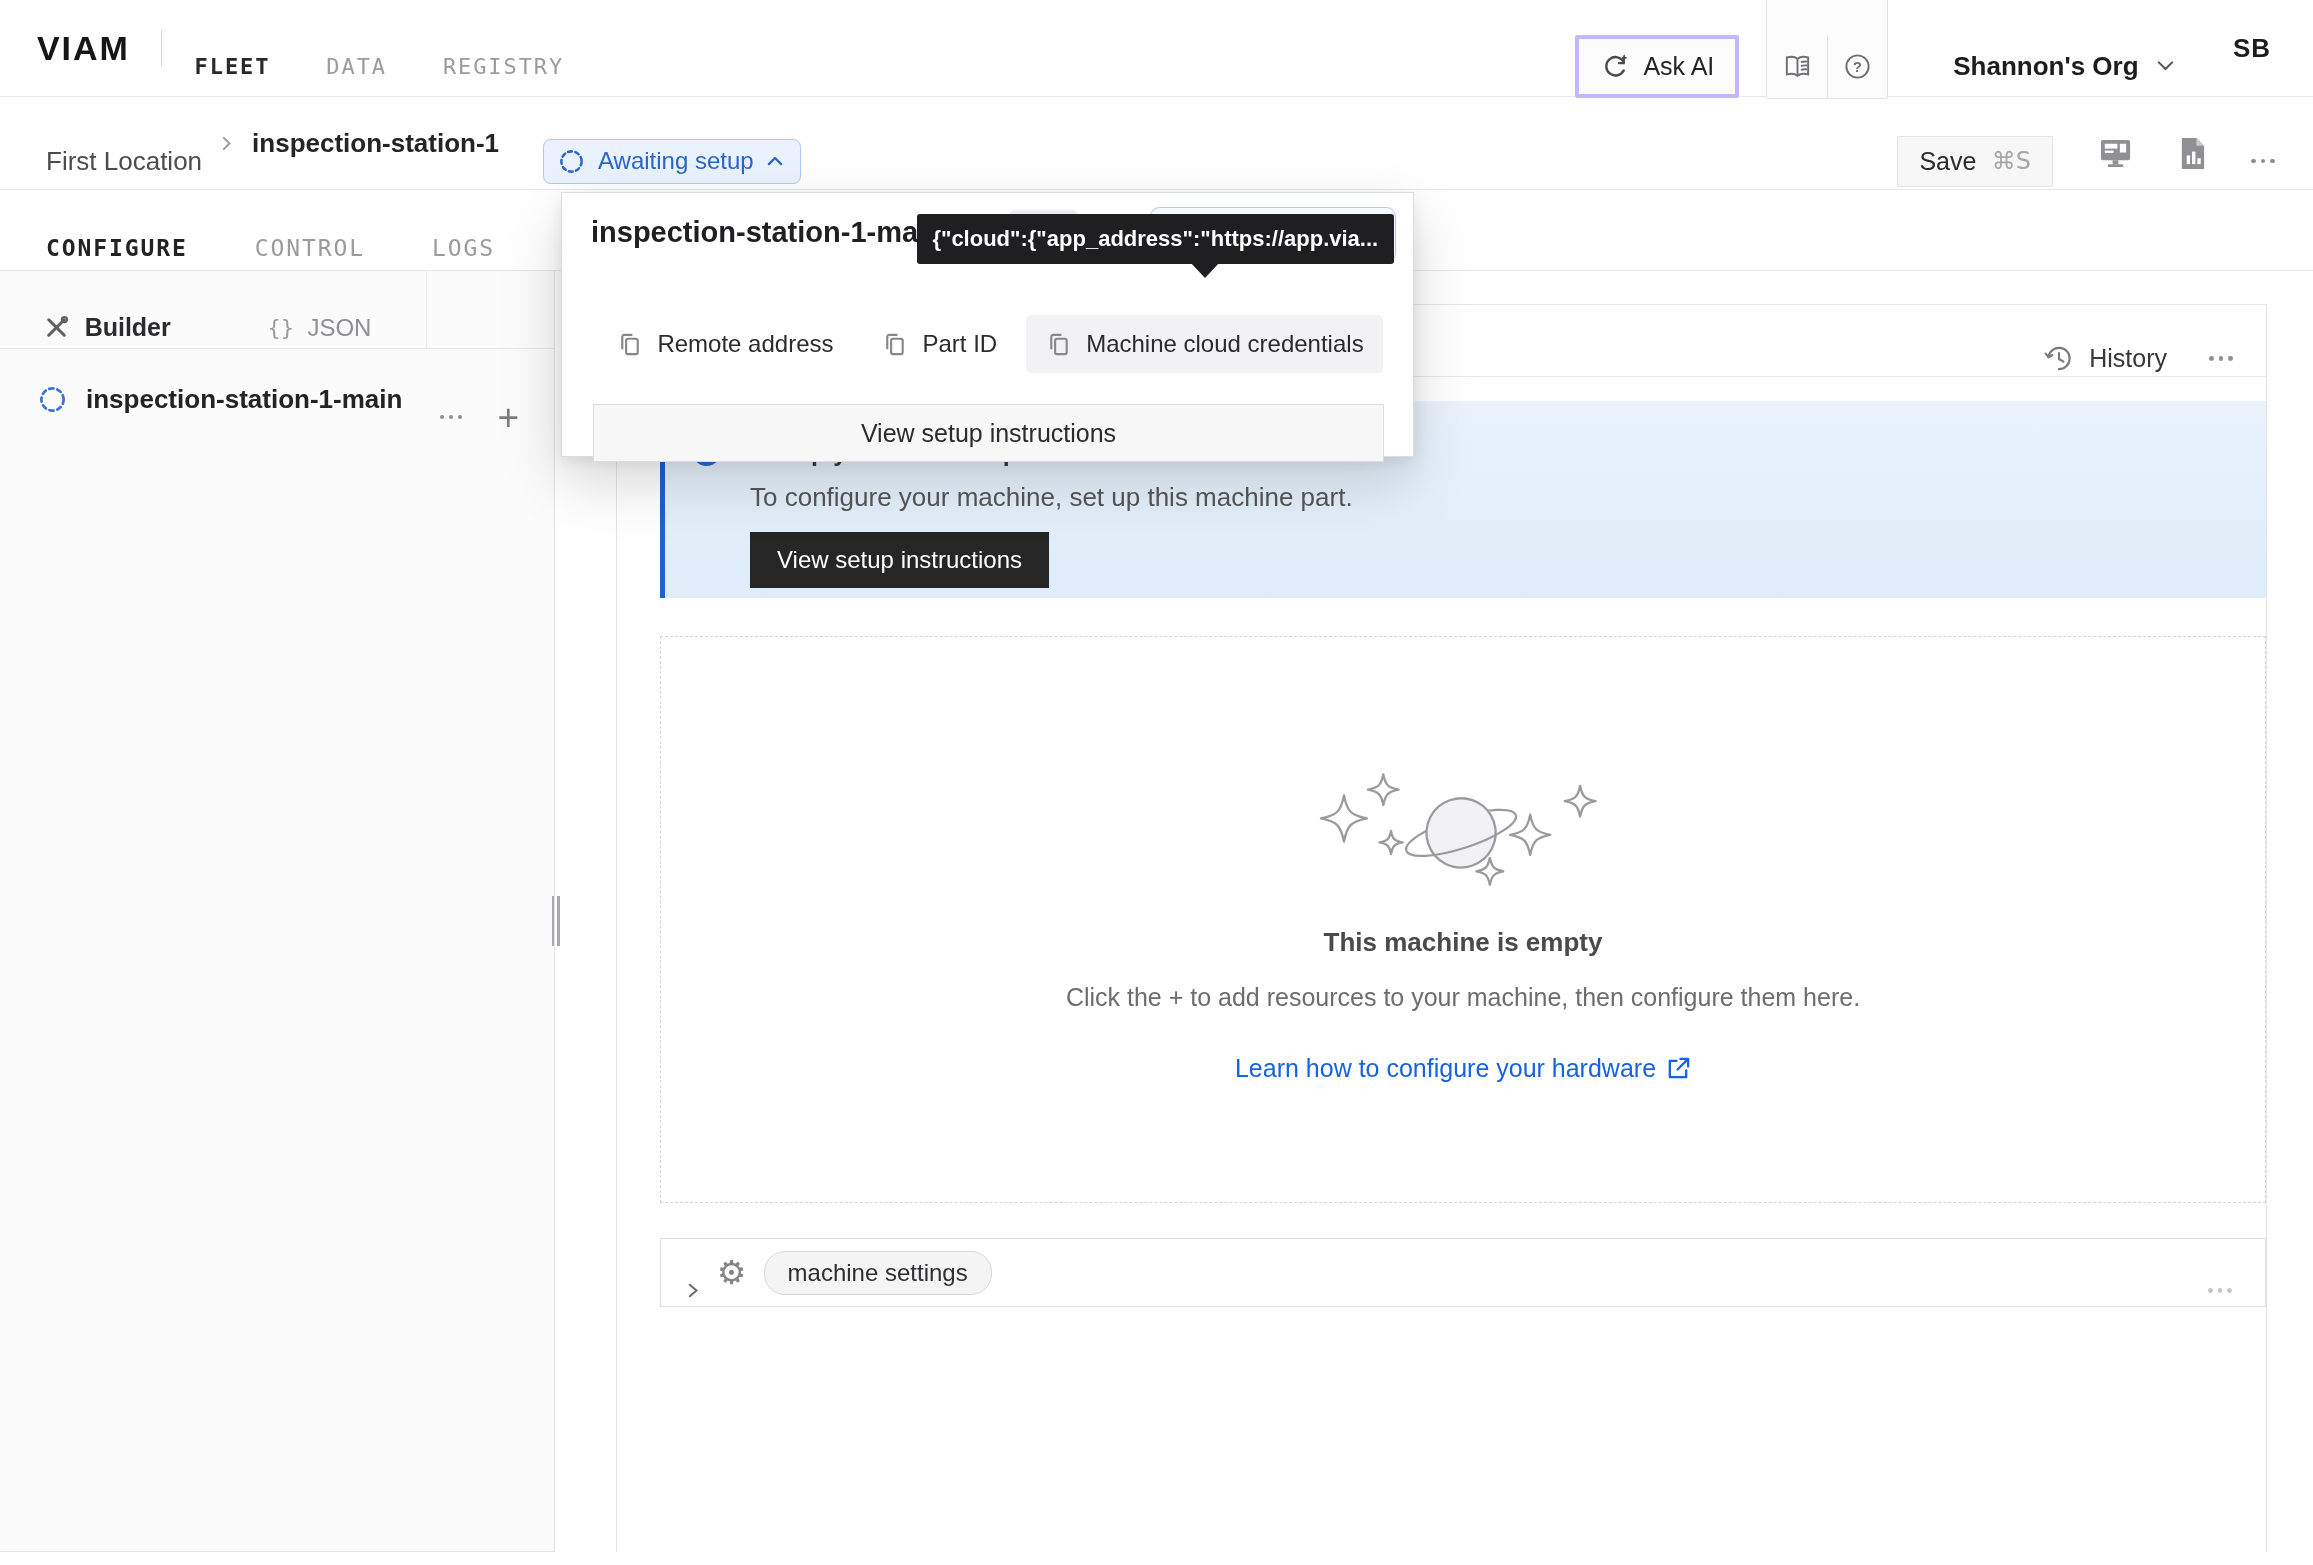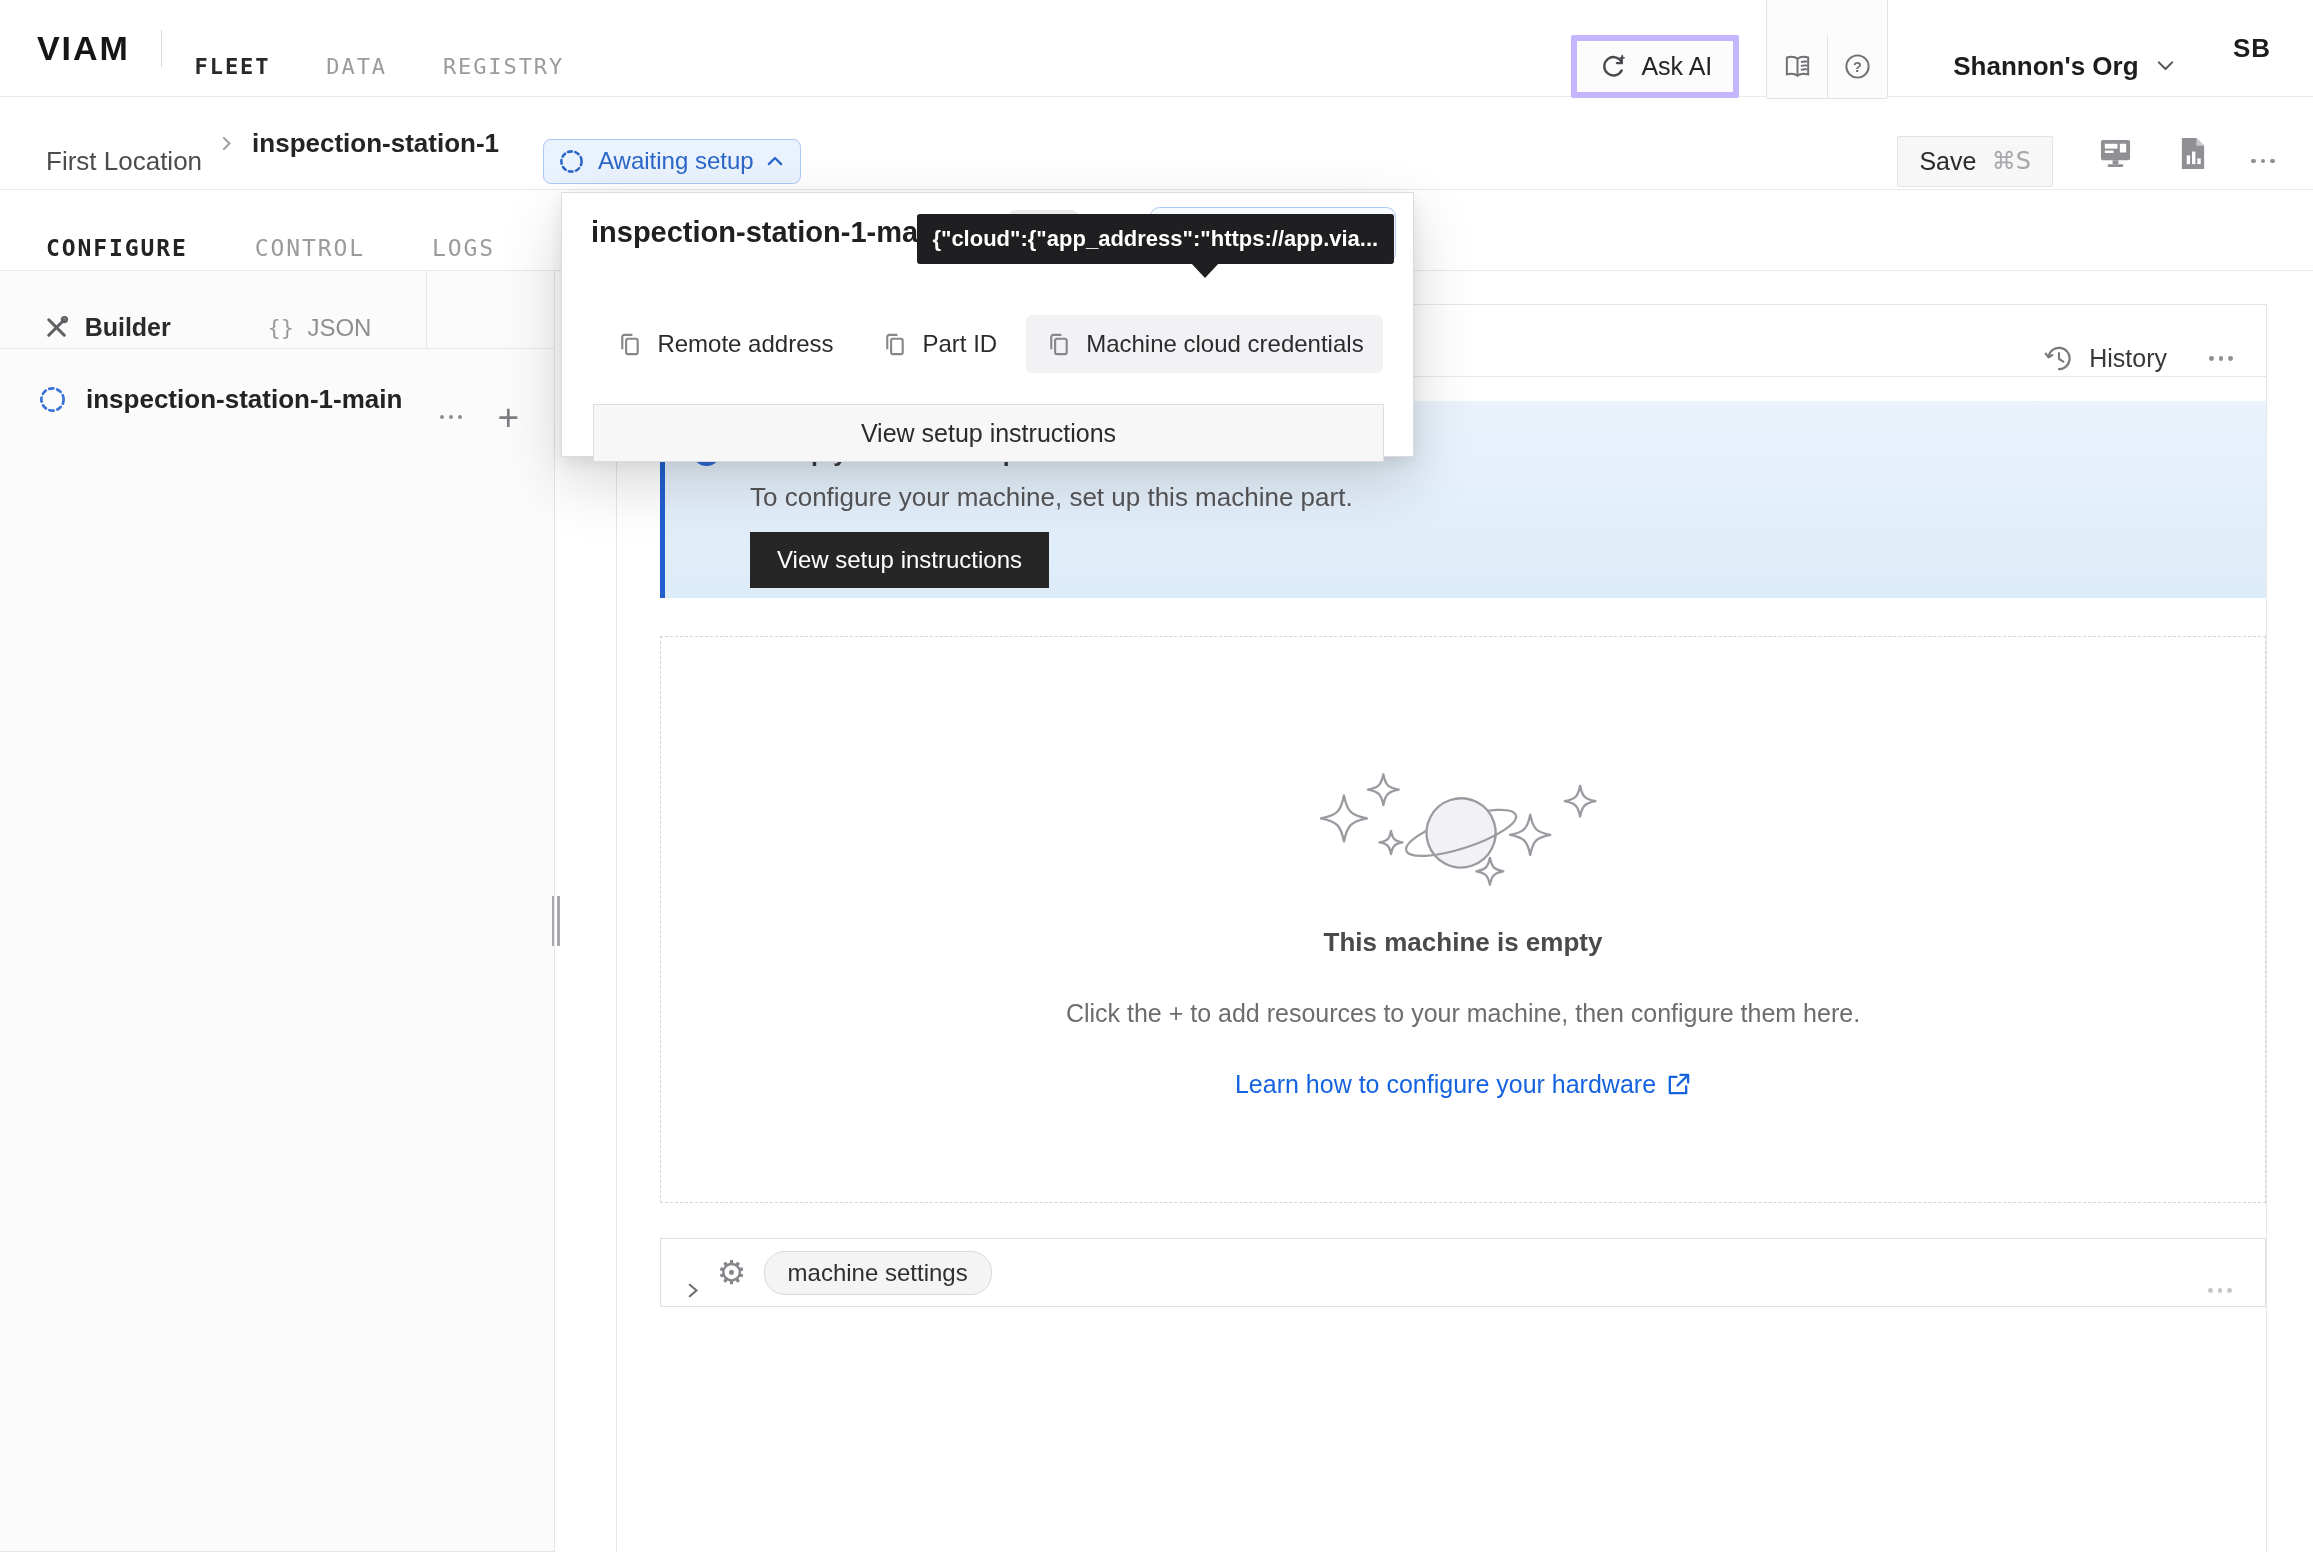--- a/index.html
+++ b/index.html
@@ -9,21 +9,21 @@
   button{font-family:"Liberation Sans",sans-serif;cursor:pointer;margin-top:36px;}
 
   
   .header{height:97px;border-bottom:1px solid #e8e8ea;display:flex;align-items:center;padding:0 42px 0 37px;box-sizing:border-box;}
   .logo{font-size:34px;font-weight:700;letter-spacing:1.9px;color:#161616;}
   .header-divider{width:1px;height:37px;background:#d9d9db;margin:0 33px 0 31px;}
   .nav{display:flex;gap:56px;font-family:"DejaVu Sans Mono",monospace;font-size:22px;letter-spacing:1.9px;color:#9b9b9e;}
   .nav-item{background:none;border:none;color:#9b9b9e;font-family:inherit;font-size:inherit;letter-spacing:inherit;padding:0;}
   .nav-item.active{color:#29292c;font-weight:700;}
   .header-right{margin-left:auto;display:flex;align-items:center;}
-  .askai{display:flex;align-items:center;gap:12.5px;border:6px solid #c4b5fd;background:#fcfcfd;height:63px;padding:0 21px;font-size:25px;color:#242426;border-radius:1.9px;}
+  .askai{display:flex;align-items:center;gap:12.5px;border:4px solid #c4b5fd;background:#fcfcfd;height:63px;padding:0 21px;font-size:25px;color:#242426;border-radius:1.9px;}
   .icon-group{display:flex;border:1px solid #e3e3e5;border-radius:1.9px;margin-left:27px;background:#fcfcfd;}
   .icon-cell{width:60px;height:63px;display:flex;align-items:center;justify-content:center;background:none;border:none;padding:0;}
   .icon-cell + .icon-cell{border-left:1px solid #e3e3e5;}
   .org{display:flex;align-items:center;gap:17.3px;margin-left:65px;font-size:26px;font-weight:700;color:#1d1d1f;background:none;border:none;padding:0;}
   .avatar{margin-left:58px;font-size:26px;font-weight:700;letter-spacing:1px;color:#1d1d1f;}
 
   
   .crumbrow{height:93px;border-bottom:1px solid #e8e8ea;display:flex;align-items:center;padding:0 38px 0 46px;font-size:26px;box-sizing:border-box;}
   .crumb-loc{color:#4c4c4e;background:none;border:none;font-size:26px;padding:0;}
   .crumb-sep{margin:0 17.3px;display:flex;}
@@ -71,21 +71,21 @@
   .panel-content{padding:24px 0 0 43px;}
 
   .banner{position:relative;border-left:5.8px solid #2160cf;background:linear-gradient(180deg,#eaf3fc 0%,#ddecf9 100%);height:197px;box-sizing:border-box;}
   .banner-icon{position:absolute;left:27px;top:36px;width:29px;height:29px;border-radius:50%;background:#2e6bd3;color:#fff;display:flex;align-items:center;justify-content:center;font-size:19px;font-weight:700;}
   .banner-heading{padding:37px 0 0 85px;font-size:25px;font-weight:700;color:#3c3c3e;}
   .banner-body{padding:15.4px 0 0 85px;font-size:26px;color:#565658;}
   .banner-btn{margin:19px 0 0 85px;display:inline-flex;align-items:center;background:#262626;color:#fff;font-size:24px;height:56px;padding:0 27px;border:none;}
 
   .empty-box{margin-top:38px;height:567px;border:1.9px dashed #d4d4d6;box-sizing:border-box;display:flex;flex-direction:column;align-items:center;padding-top:121px;background:#fff;}
   .empty-title{font-size:26px;font-weight:700;color:#4a4a4c;margin-top:25px;}
-  .empty-body{font-size:25px;color:#6d6d70;margin-top:41px;}
+  .empty-body{font-size:25px;color:#6d6d70;margin-top:25px;}
   .empty-link{display:flex;align-items:center;gap:10px;margin-top:42px;font-size:25px;color:#1563e0;background:none;border:none;padding:0;}
 
   .settings-row{margin-top:35px;height:69px;border:1px solid #e0e0e2;display:flex;align-items:center;padding:0 33px 0 23px;box-sizing:border-box;background:#fff;}
   .chev-btn{background:none;border:none;padding:0;display:flex;}
   .gear{font-family:"DejaVu Sans",sans-serif;font-size:33px;color:#85858a;margin-left:15.4px;line-height:1;}
   .settings-pill{margin-left:17.3px;height:42px;display:flex;align-items:center;padding:0 23px;border:1px solid #d8d8da;background:#f4f4f5;border-radius:21px;font-size:24px;color:#2f2f31;}
   .settings-dots{margin-left:auto;}
 
   
   .popup{position:absolute;left:561px;top:192px;width:853px;height:265px;background:#fff;border:1px solid #dcdcde;

